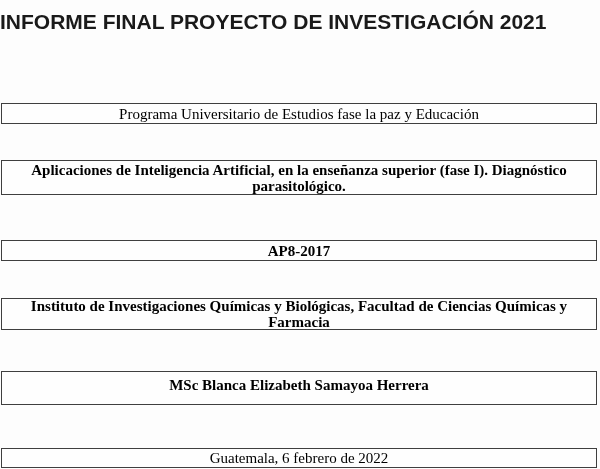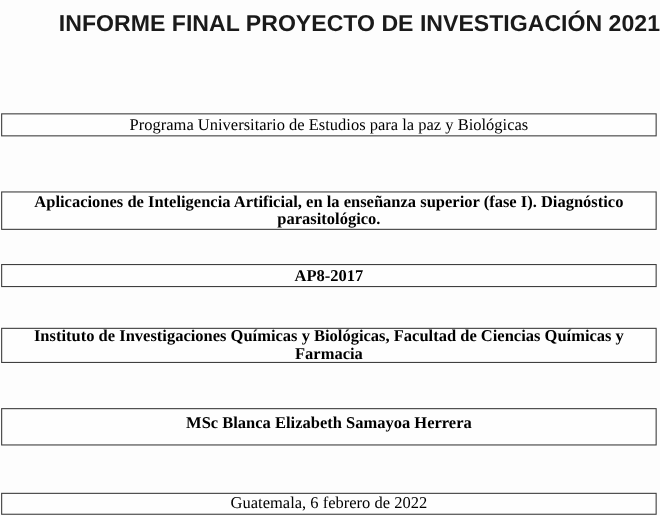--- a/index.html
+++ b/index.html
@@ -14,21 +14,21 @@
     background: #fdfdfd;
     overflow: hidden;
     color: #000000;
   }
   .doc-title {
     position: absolute;
     top: 9px;
     left: 0;
     width: 100%;
     margin: 0;
-    text-align: right;
+    text-align: left;
     font-family: "Liberation Sans", sans-serif;
     font-weight: bold;
     font-size: 21px;
     line-height: 26px;
     white-space: nowrap;
     color: #1a1a1a;
   }
   .box {
     position: absolute;
     left: 1px;
@@ -40,35 +40,35 @@
     align-items: center;
     justify-content: center;
     text-align: center;
     font-family: "Liberation Serif", serif;
     font-size: 15px;
     line-height: 16px;
     padding: 0 8px;
   }
   .bold { font-weight: bold; }
   .box-program    { top: 103px; height: 21px; }
-  .box-title      { top: 174px; height: 35px; }
+  .box-title      { top: 160px; height: 35px; }
   .box-code       { top: 240px; height: 21px; }
   .box-institute  { top: 298px; height: 32px; }
   .box-author     { top: 371px; height: 34px; align-items: flex-start; padding-top: 5px; }
   .box-date       { top: 448px; height: 20px; }
 </style>
 </head>
 <body>
 
 <div class="page">
 
   <h1 class="doc-title">INFORME FINAL PROYECTO DE INVESTIGACIÓN 2021</h1>
 
   <div class="box box-program">
-    <span>Programa Universitario de Estudios para la paz y Biológicas</span>
+    <span>Programa Universitario de Estudios fase la paz y Educación</span>
   </div>
 
   <div class="box box-title bold">
     <span>Aplicaciones de Inteligencia Artificial, en la enseñanza superior (fase I). Diagnóstico parasitológico.</span>
   </div>
 
   <div class="box box-code bold">
     <span>AP8-2017</span>
   </div>
 

